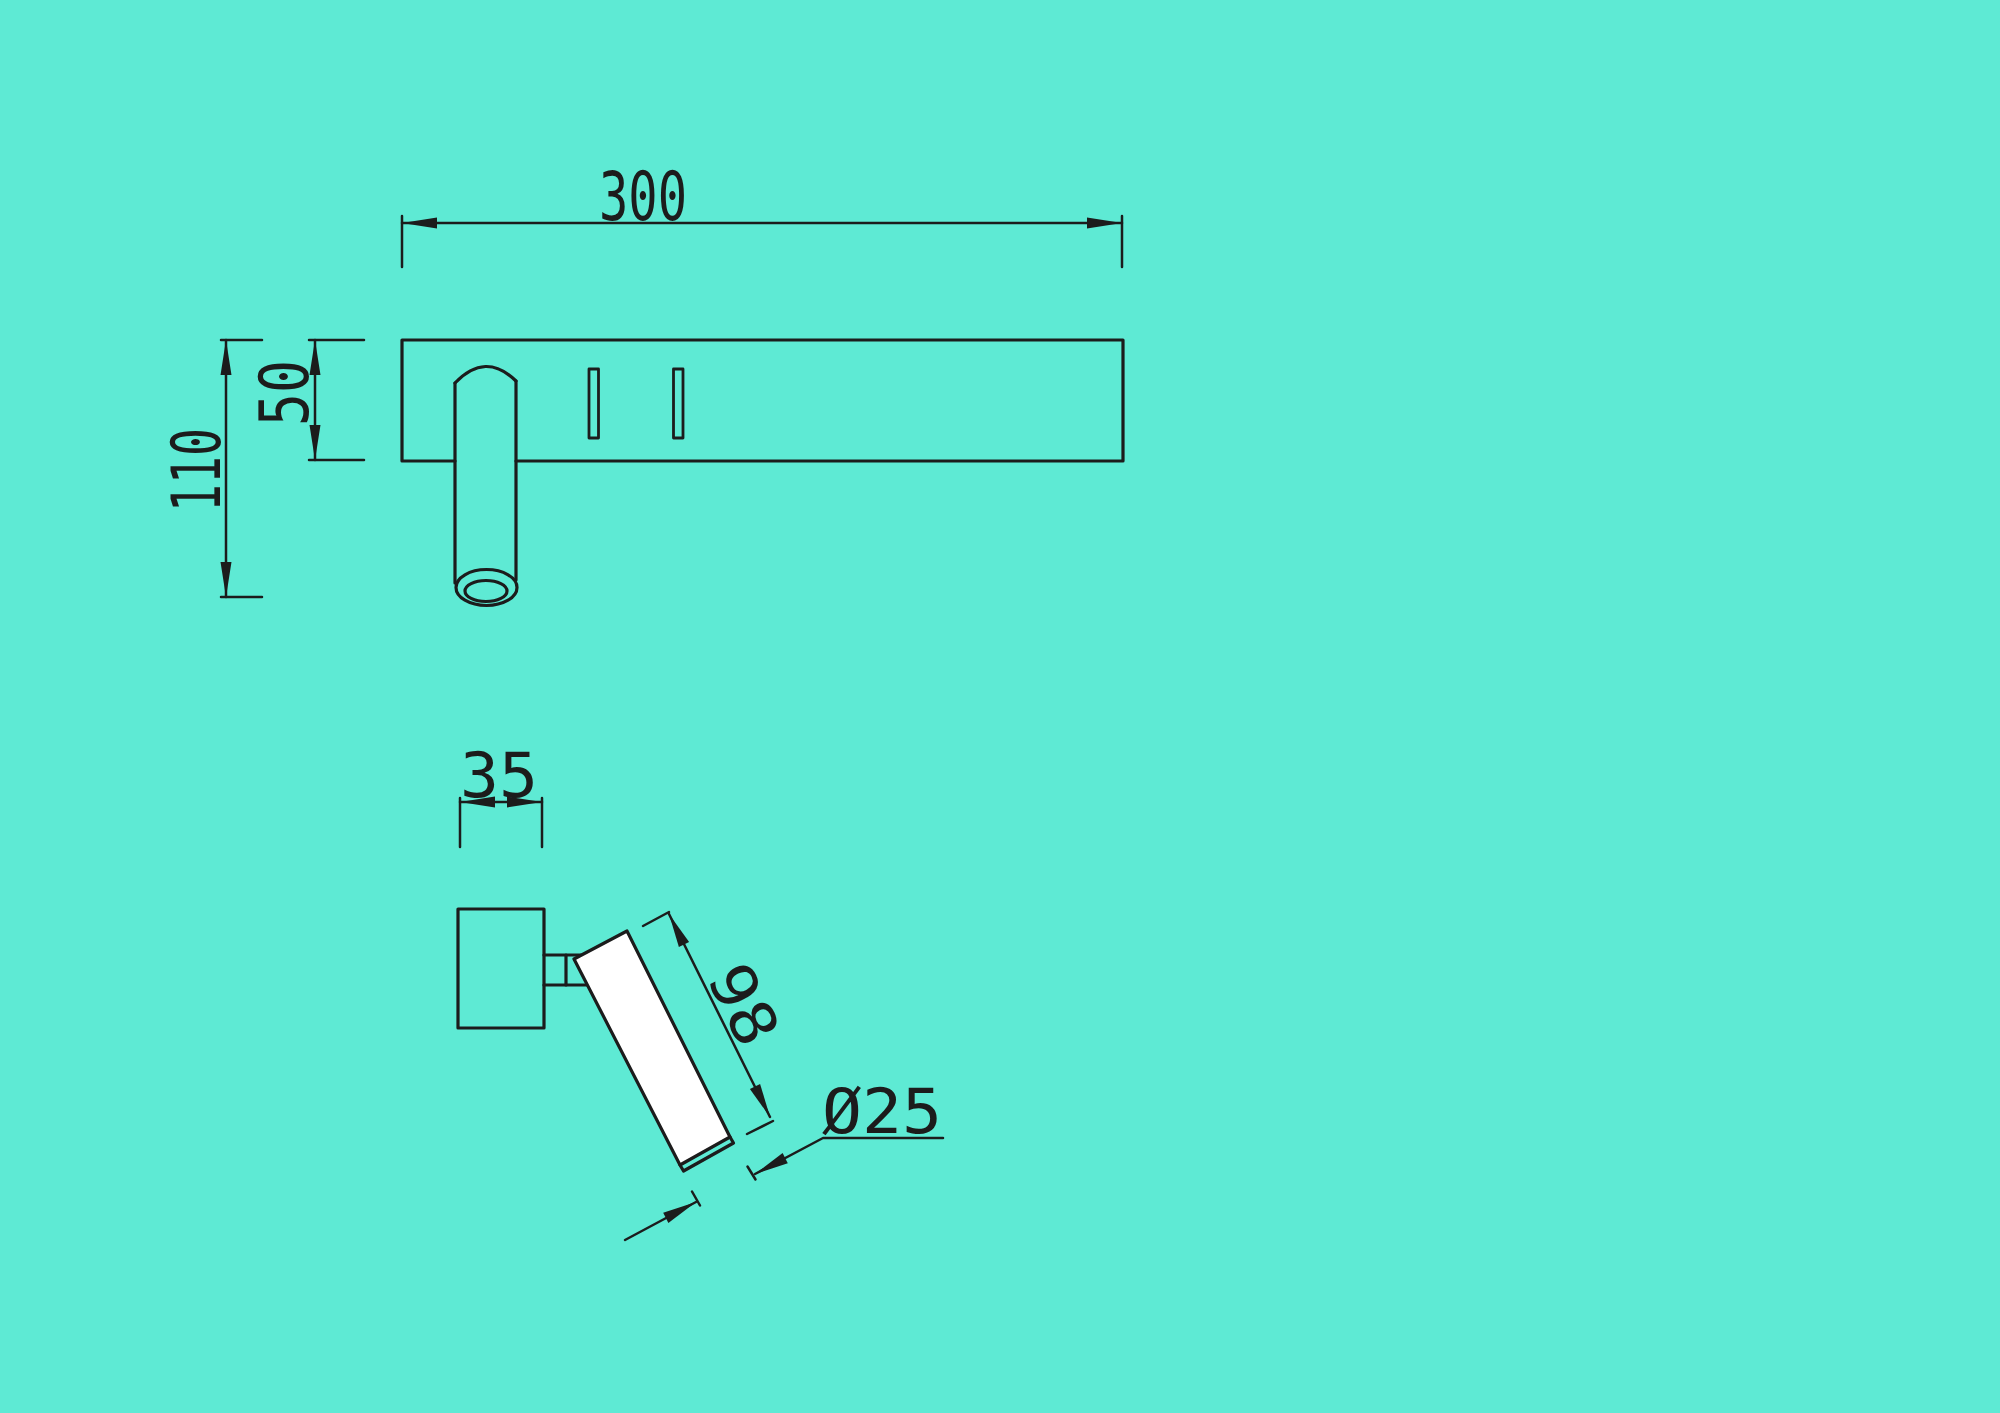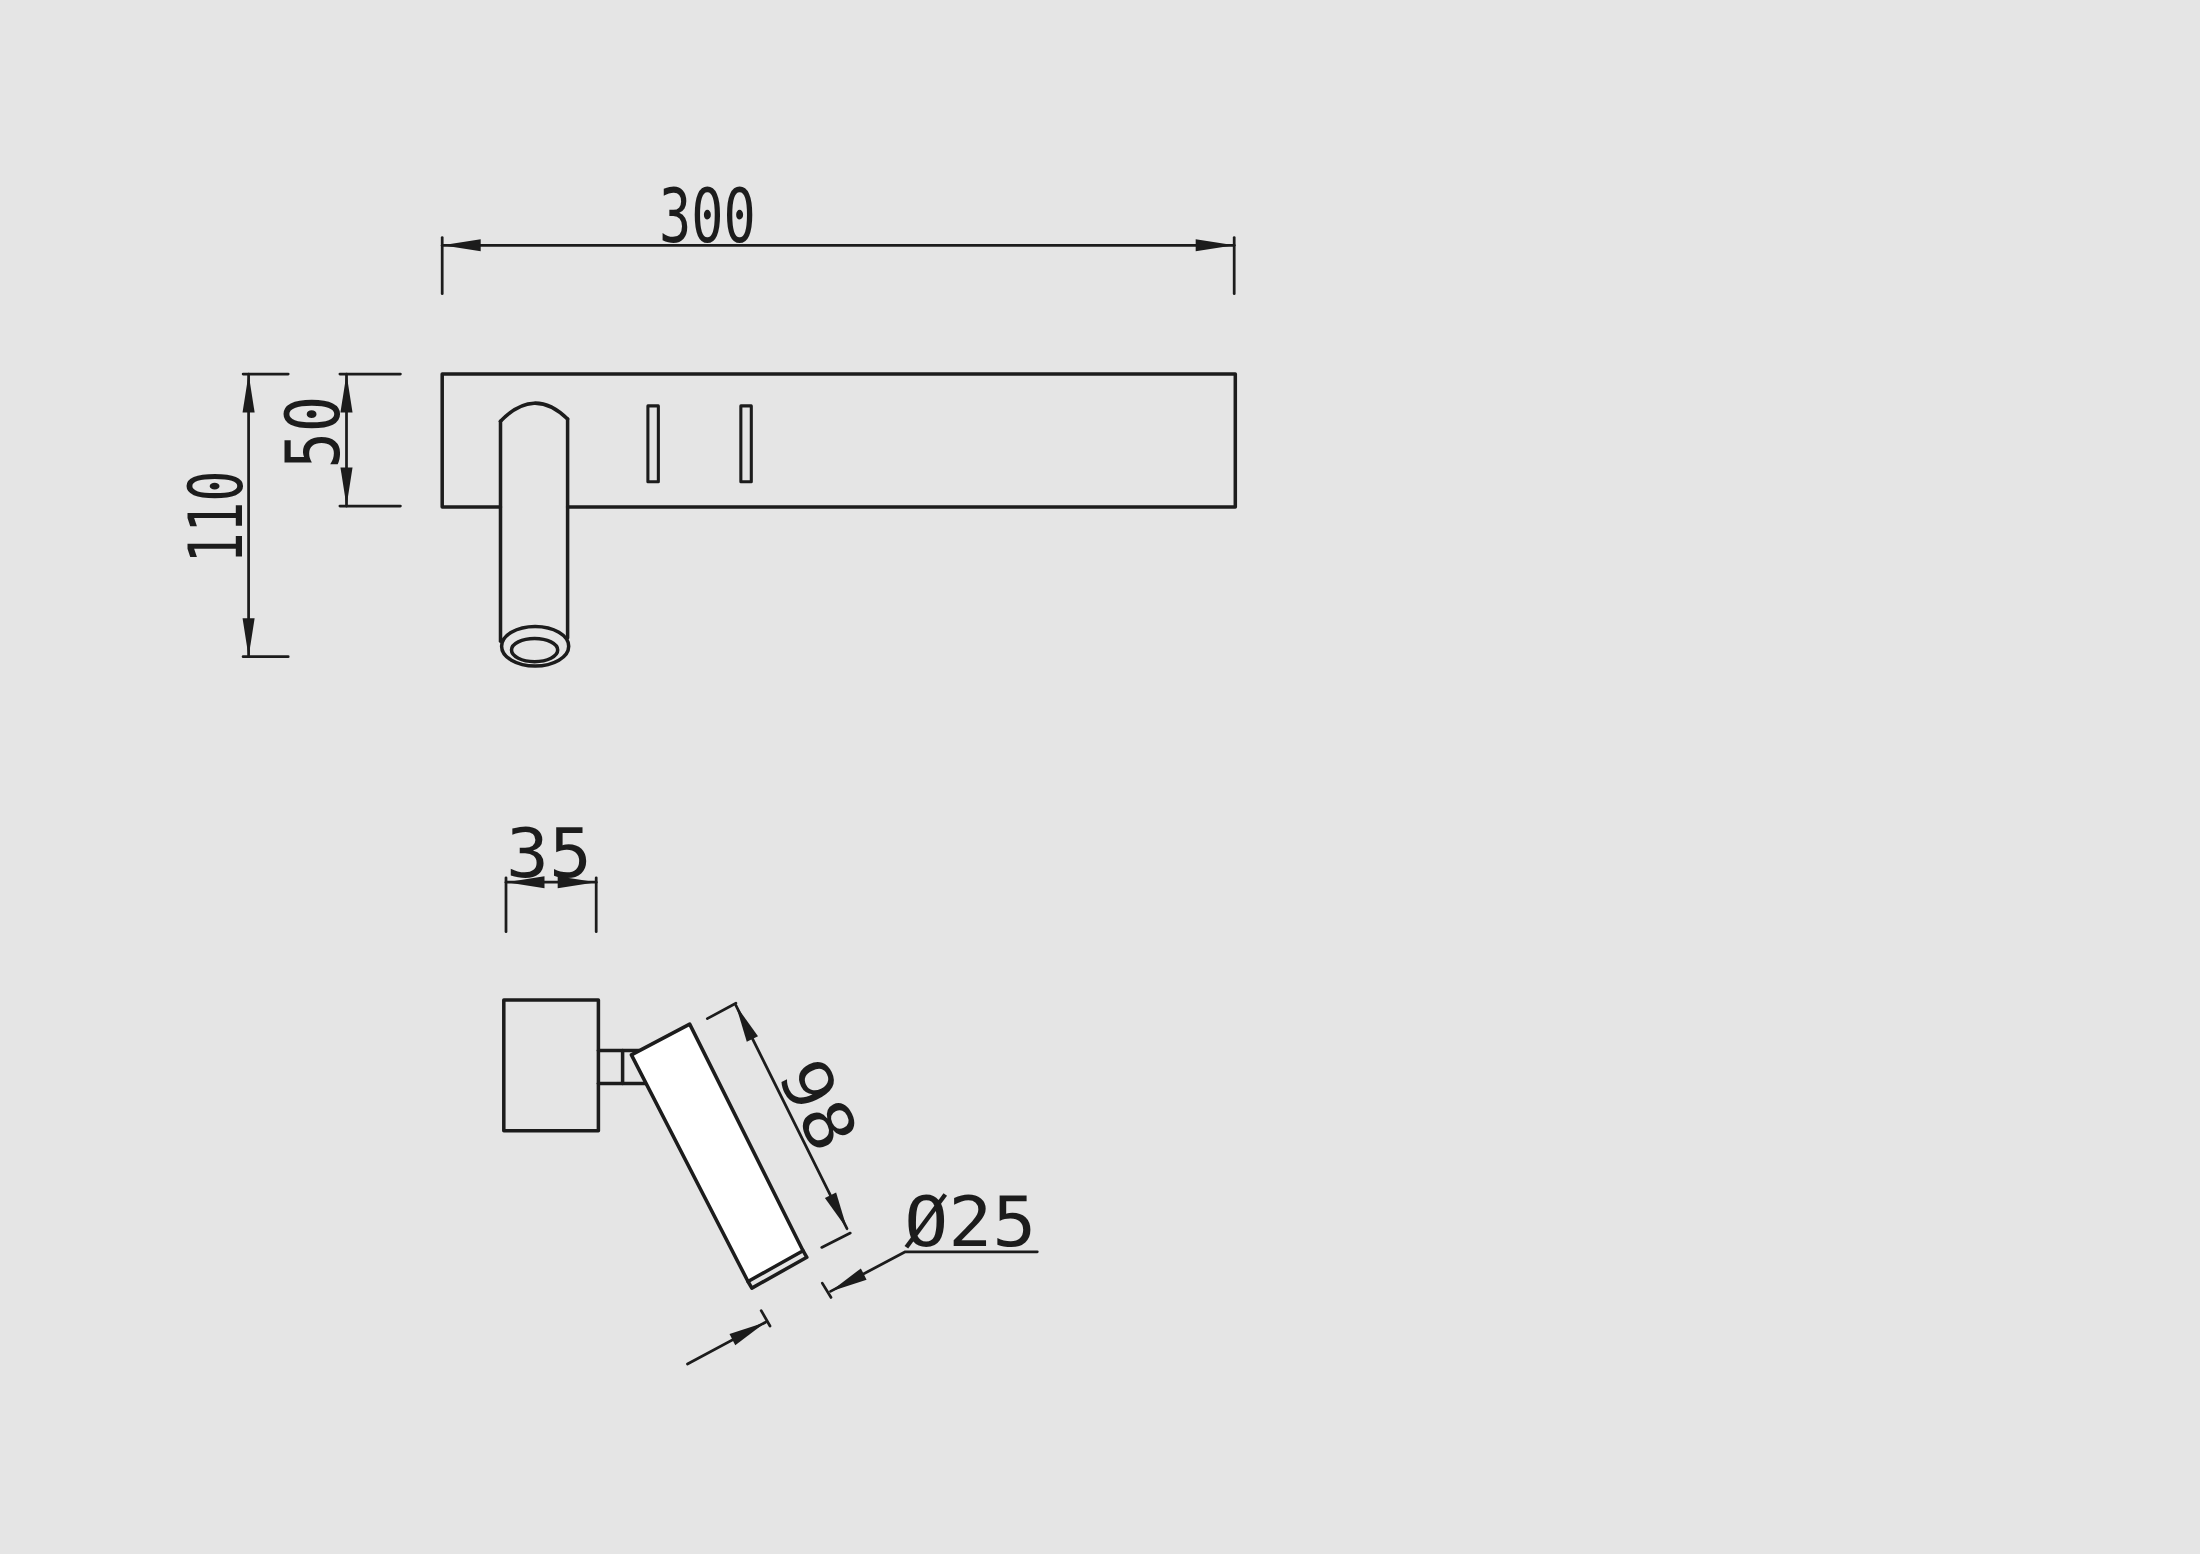--- a/index.html
+++ b/index.html
@@ -4,21 +4,21 @@
 <style>
   html, body {
     margin: 0;
     padding: 0;
     background: #ffffff;
   }
   .stage {
     position: relative;
     width: 2000px;
     height: 1413px;
-    background: #e5e5e5;
+    background: #5eead4;
     overflow: hidden;
   }
   svg { display: block; }
   text {
     font-family: "DejaVu Sans Mono", "Liberation Mono", monospace;
     font-weight: normal;
   }
 </style>
 </head>
 <body>

